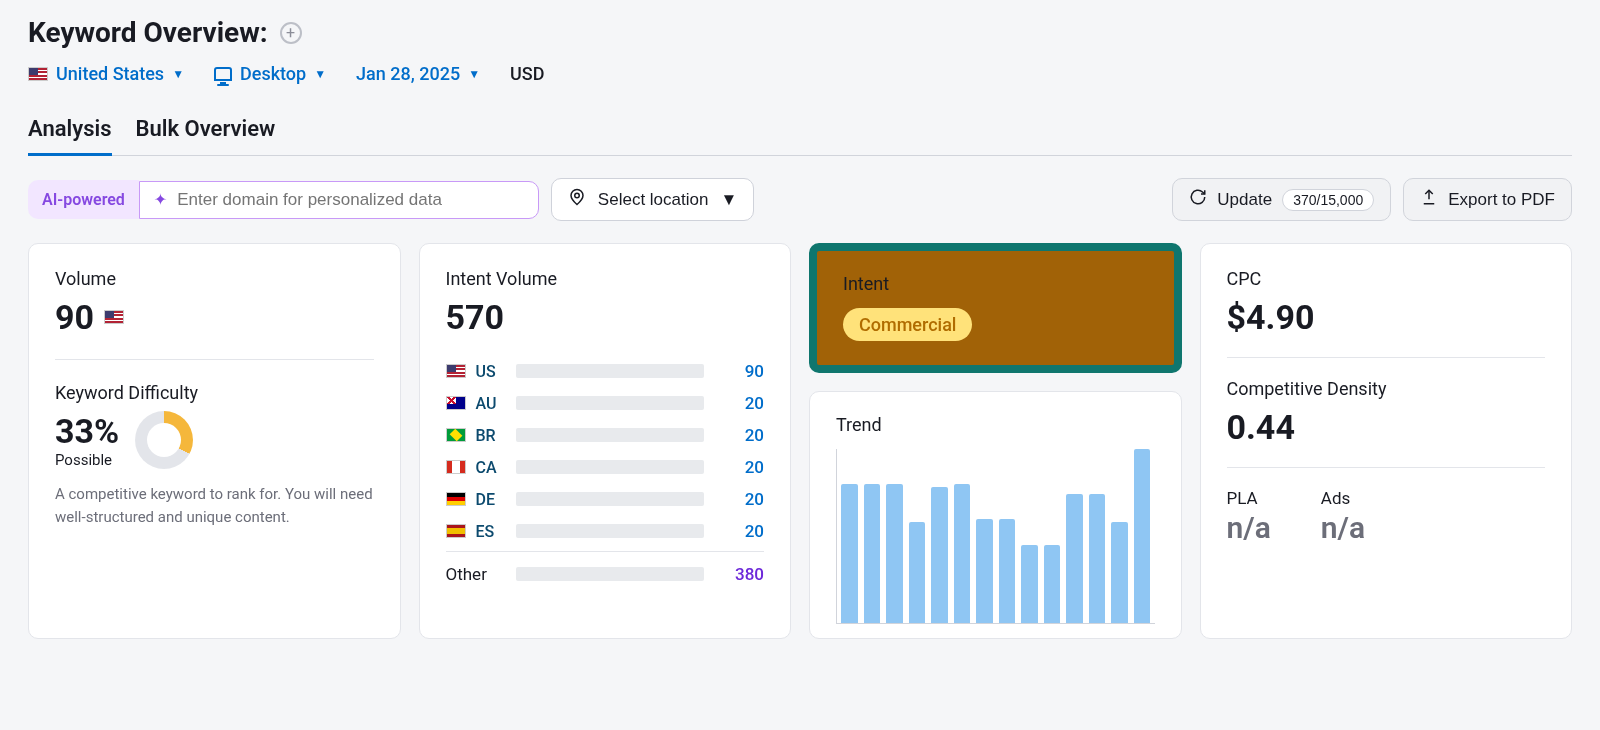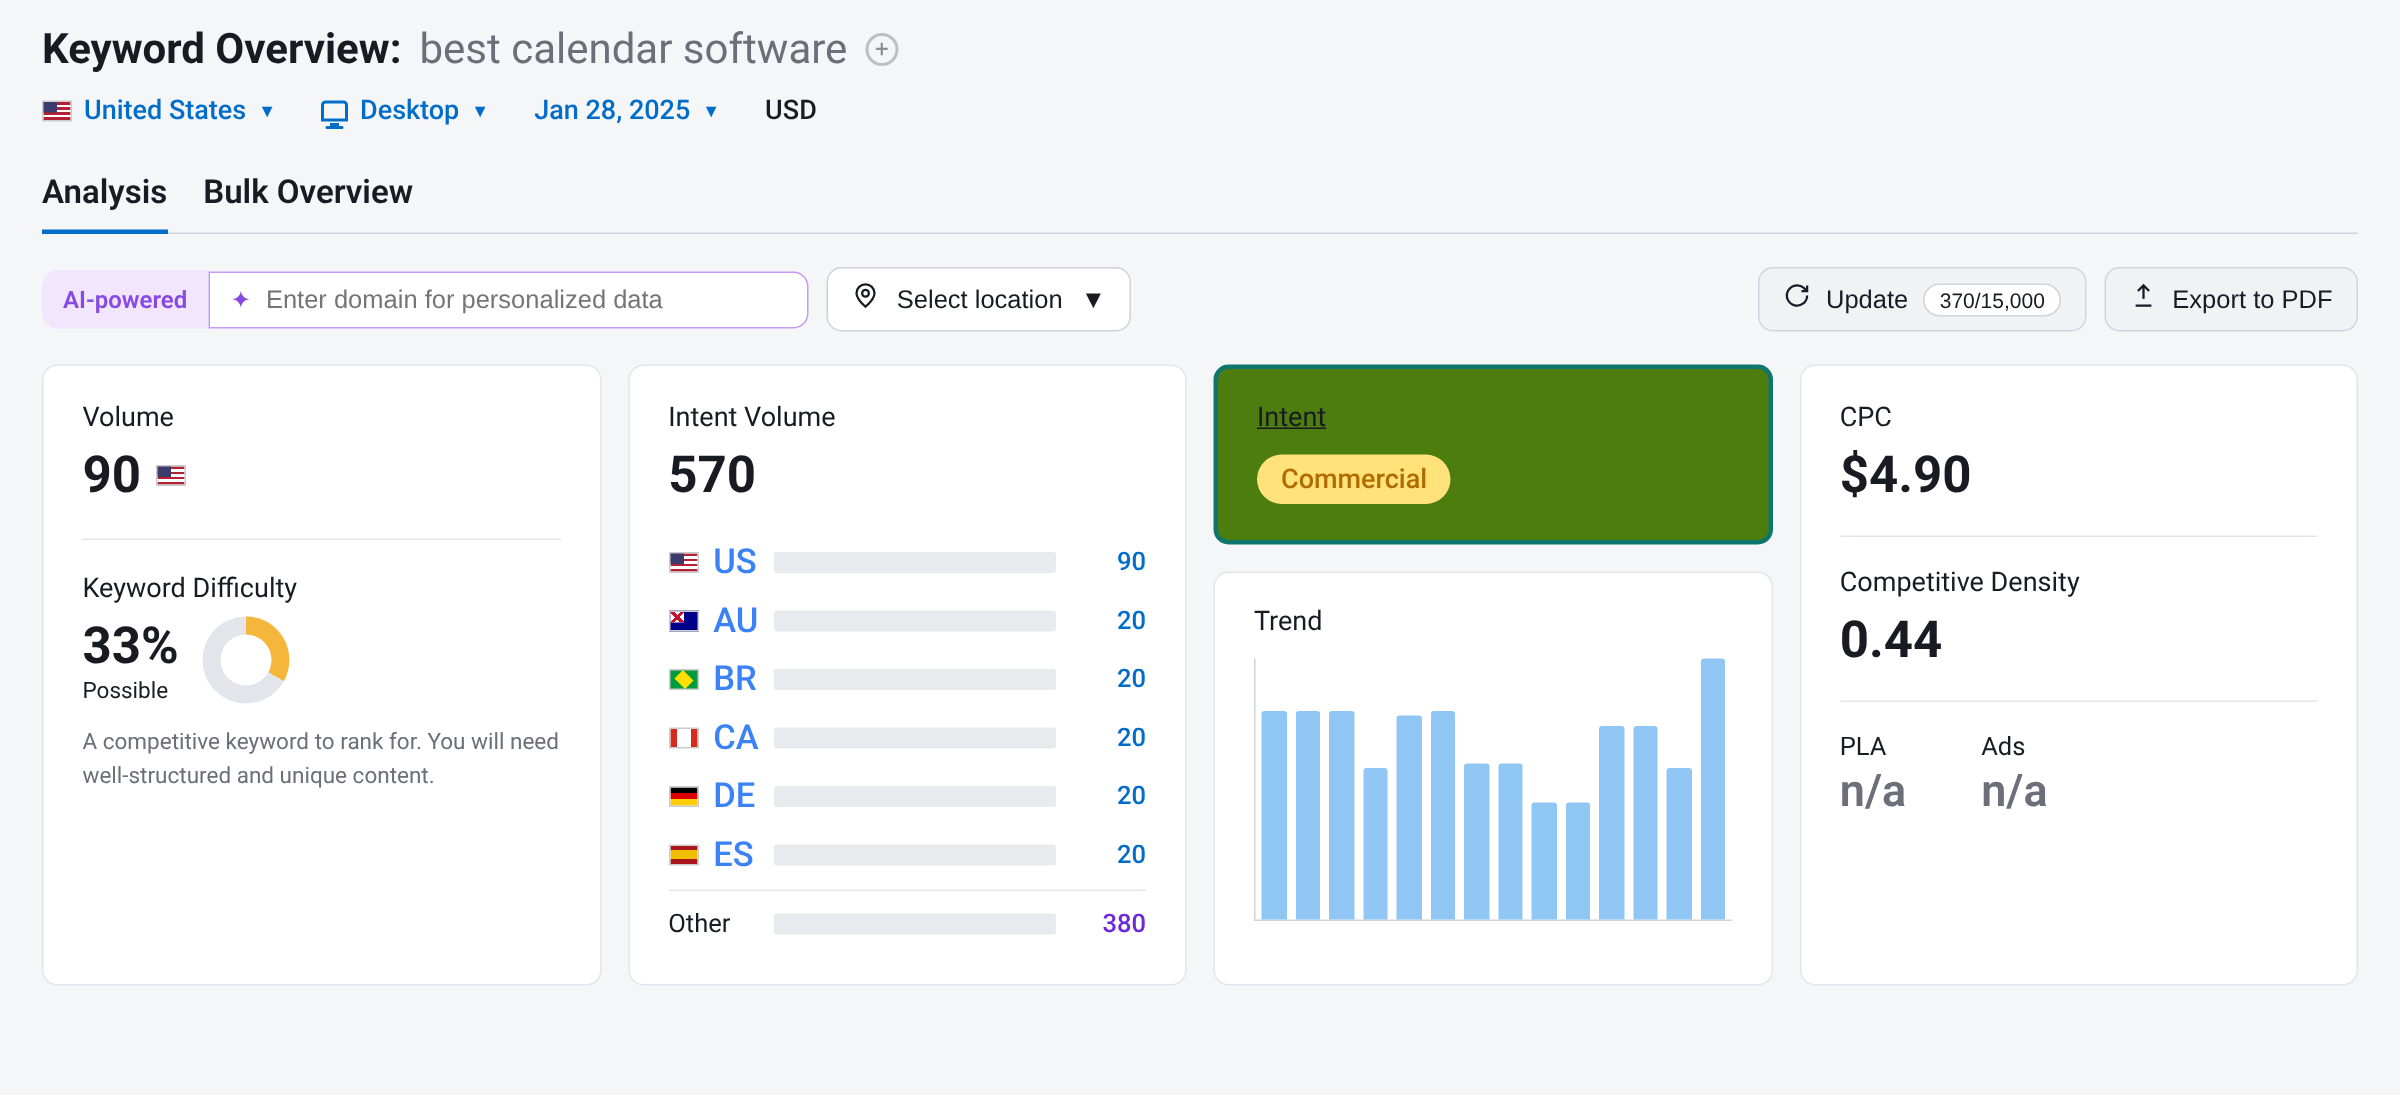--- a/index.html
+++ b/index.html
@@ -214,38 +214,38 @@
     align-items: center;
     gap: 10px;
     padding: 6px 0;
   }
   .gv-row.other {
     grid-template-columns: 60px 1fr 50px;
     border-top: 1px solid #e3e5ea;
     padding-top: 12px;
     margin-top: 4px;
   }
-  .gv-country { color: #3b82f6; font-size: 23px; font-weight:500; cursor:pointer; }
+  .gv-country { color: #0c4a6e; font-size: 16px; font-weight:500; cursor:pointer; }
   .gv-bar-wrap { background: #e8eaed; height: 14px; border-radius: 2px; position: relative; }
   .gv-bar { background: #1e6fd9; height: 100%; border-radius:2px; }
   .gv-bar.light { background: #5fb3f5; }
   .gv-val { text-align: right; color: #006dca; font-size: 17px; font-weight:500; }
   .gv-val.other { color: #6d28d9; }
   .flag-au, .flag-br, .flag-ca, .flag-de, .flag-es {
     width:20px; height:14px; display:inline-block; border:1px solid #ccc;
   }
   .flag-au { background: #00008b; position:relative; }
   .flag-au::before { content:""; position:absolute; left:0; top:0; width:9px; height:7px; background:linear-gradient(45deg, transparent 40%, #c8102e 40% 60%, transparent 60%), linear-gradient(-45deg, transparent 40%, #c8102e 40% 60%, transparent 60%), #fff; }
   .flag-br { background: #009c3b; position:relative; }
   .flag-br::before { content:""; position:absolute; left:4px; top:2px; width:10px; height:8px; background:#ffdf00; transform:rotate(45deg); }
   .flag-ca { background: linear-gradient(to right, #d52b1e 0 25%, #fff 25% 75%, #d52b1e 75% 100%); }
   .flag-de { background: linear-gradient(#000 0 33%, #dd0000 33% 66%, #ffce00 66% 100%); }
   .flag-es { background: linear-gradient(#aa151b 0 25%, #f1bf00 25% 75%, #aa151b 75% 100%); }
   .right-col { display:flex; flex-direction:column; gap:18px; }
-  .intent-card { border: 3px solid #0f766e; border-radius: 10px; padding: 22px 26px 24px; background:#4d7c0f;text-decoration:underline; }
+  .intent-card { border: 8px solid #0f766e; border-radius: 10px; padding: 22px 26px 24px; background:#a16207; }
   .intent-pill {
     display:inline-block;
     background:#ffe27a;
     color:#b06c00;
     padding:6px 16px;
     border-radius:20px;
     font-size:18px;
     font-weight:500;
     margin-top: 6px;
   }
@@ -259,21 +259,20 @@
   .sub-metric-value { font-size:30px; color:#6c6e79; font-weight:600; }
   .refresh-icon svg, .export-icon svg { width:18px; height:18px; }
 </style>
 </head>
 <body>
 
 <div class="page">
 
   <div class="header-row">
     <span class="page-title">Keyword Overview:</span>
-    <span class="page-title-keyword">best calendar software</span>
     <span class="add-icon">+</span>
   </div>
 
   <div class="filters-row">
     <div class="filter">
       <span class="flag-us"></span>
       <span>United States</span>
       <span class="chev">▼</span>
     </div>
     <div class="filter">

